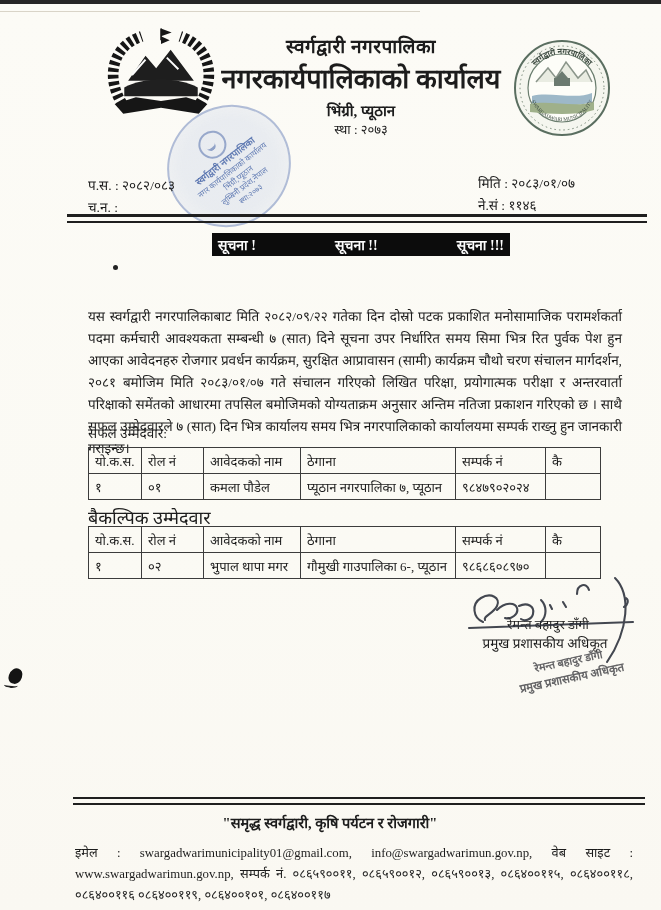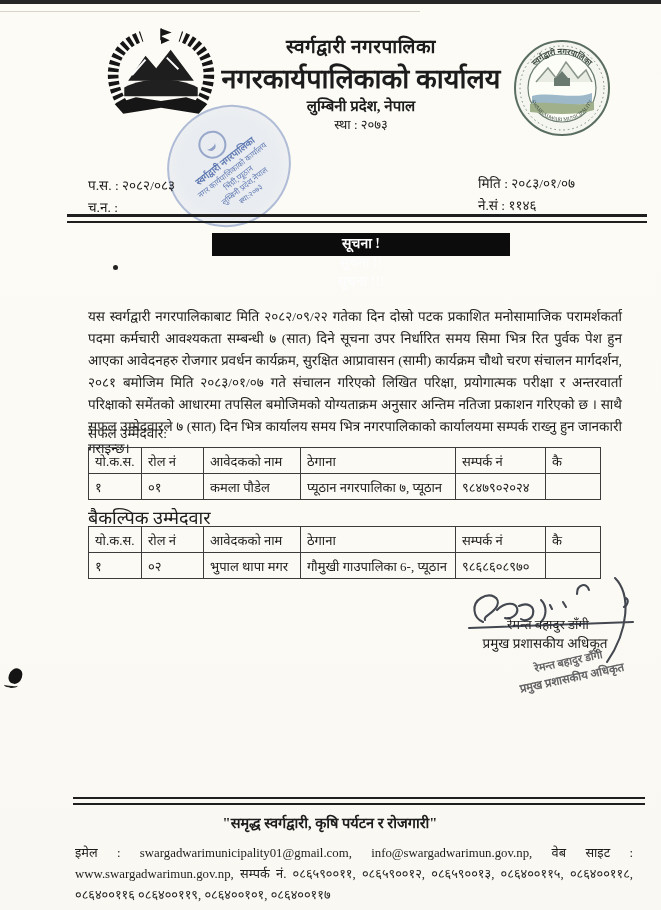--- a/index.html
+++ b/index.html
@@ -49,21 +49,21 @@
   .ref-chn{left:88px;top:198px;}
   .ref-date{left:478px;top:174px;}
   .ref-nes{left:478px;top:196px;}
 
   .rule-double{left:67px;top:214px;width:580px;height:4px;
     border-top:3px solid #1f1f1f;border-bottom:2px solid #1f1f1f;}
 
   
   .banner{left:212px;top:233px;width:298px;height:23px;background:#0c0c0c;
     display:flex;align-items:center;justify-content:space-between;
-    padding:0 6px;box-sizing:border-box;flex-direction:column;}
+    padding:0 6px;box-sizing:border-box;}
   .banner span{color:#fdfdfd;font-size:14px;font-weight:bold;white-space:nowrap;}
 
   .bullet-dot{left:113px;top:265px;width:5px;height:5px;border-radius:50%;background:#222;}
 
   .subject{left:130px;top:276px;width:440px;text-align:center;font-size:14.5px;font-weight:bold;}
 
   .body-para{left:88px;top:306px;width:534px;font-size:13.5px;line-height:22px;text-align:justify;}
   .succ-label{left:88px;top:424px;font-size:13.5px;}
 
   table.doc{border-collapse:collapse;table-layout:fixed;padding-left:43px;}
@@ -128,21 +128,21 @@
     <path d="M22,64 C38,59 66,68 82,61 L82,70 C62,76 44,73 22,72 Z" fill="#9db8c8"></path>
     <path d="M20,72 C40,68 64,76 84,70 L84,78 C64,84 40,82 20,80 Z" fill="#9fb08a"></path>
     <text font-size="5.2" fill="#3c4a40">
       <textPath href="#arcBot" startOffset="50%" text-anchor="middle">SWARGADWARI MUNICIPALITY</textPath>
     </text>
   </svg>
 
   <div class="abs title-block">
     <div class="t-muni">स्वर्गद्वारी नगरपालिका</div>
     <div class="t-office">नगरकार्यपालिकाको कार्यालय</div>
-    <div class="t-prov">लुम्बिनी प्रदेश, नेपाल</div>
+    <div class="t-place">भिंग्री, प्यूठान</div>
     <div class="t-est">स्था : २०७३</div>
   </div>
 
   <div class="abs round-stamp">
     <div class="rs-emblem"></div>
     <div class="rs1">स्वर्गद्वारी नगरपालिका</div>
     <div class="rs2">नगर कार्यपालिकाको कार्यालय</div>
     <div class="rs3">भिंग्री,प्यूठान</div>
     <div class="rs4">लुम्बिनी प्रदेश,नेपाल</div>
     <div class="rs5">स्था:२०७३</div>

